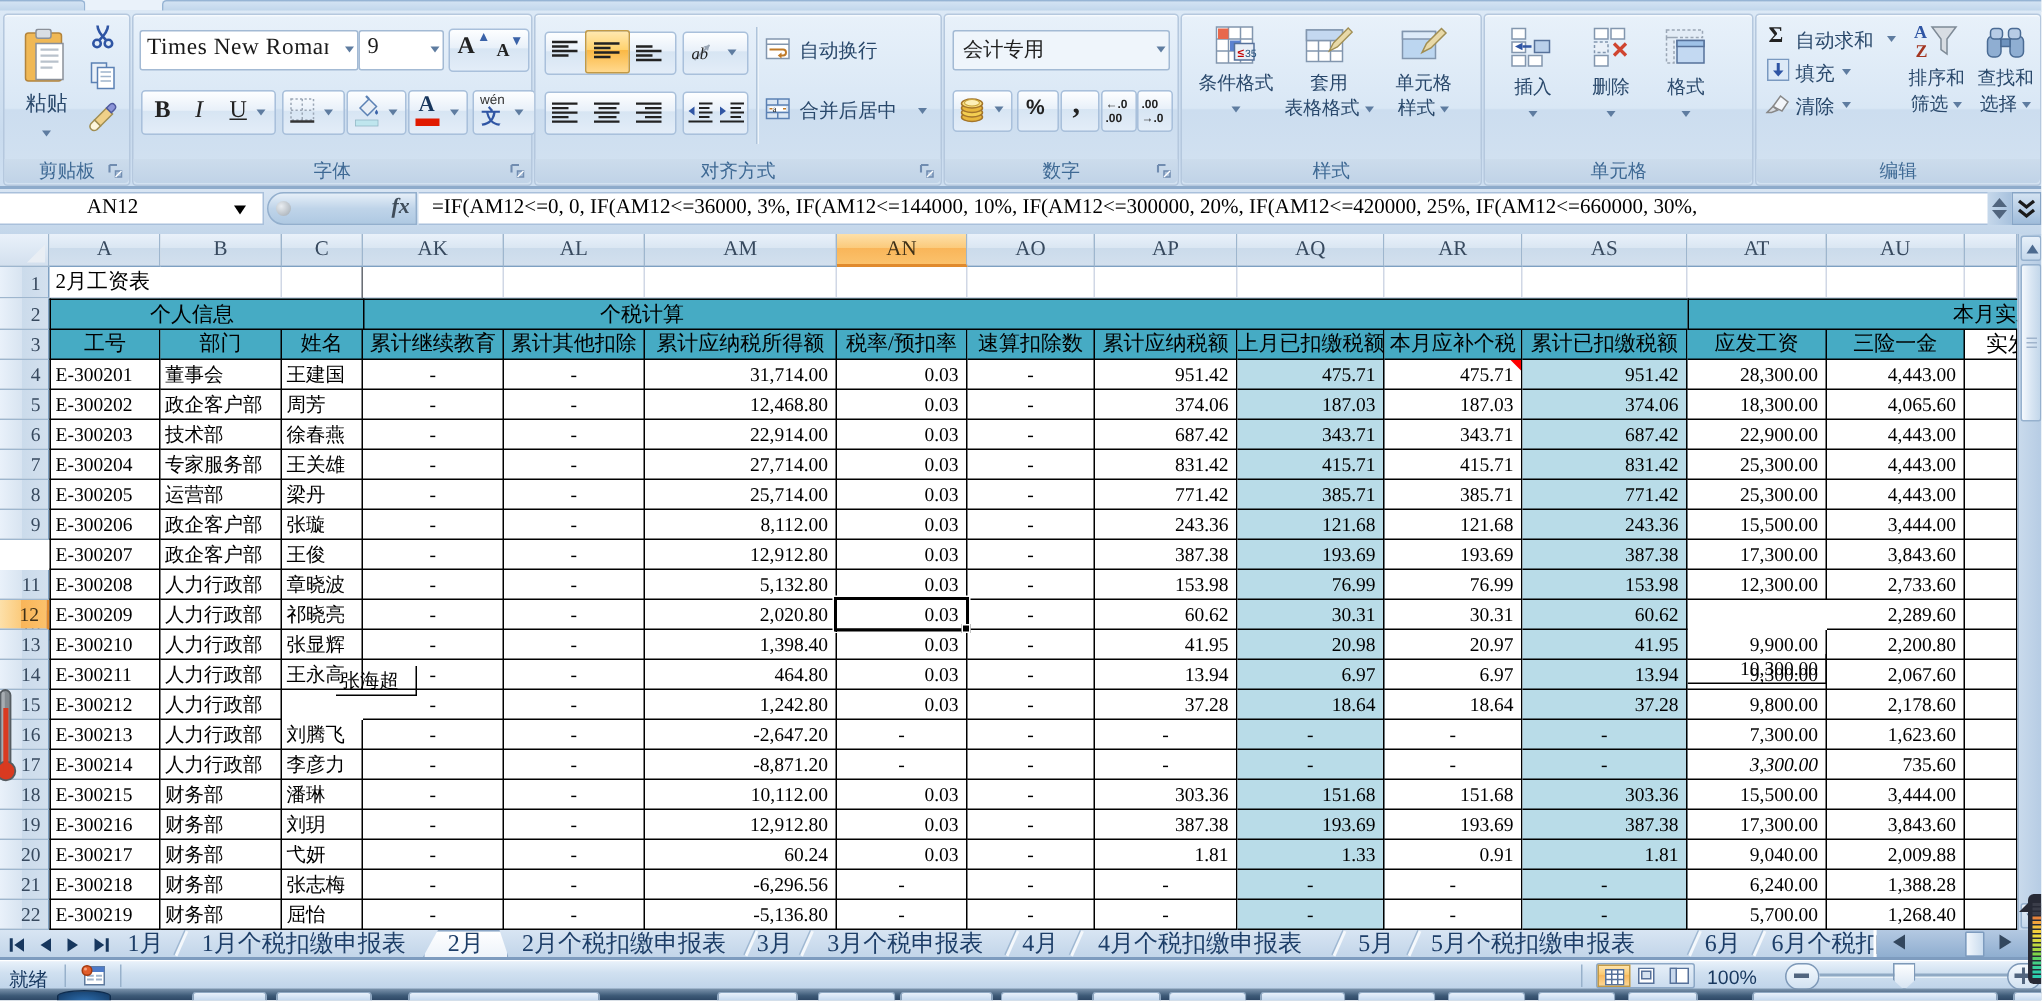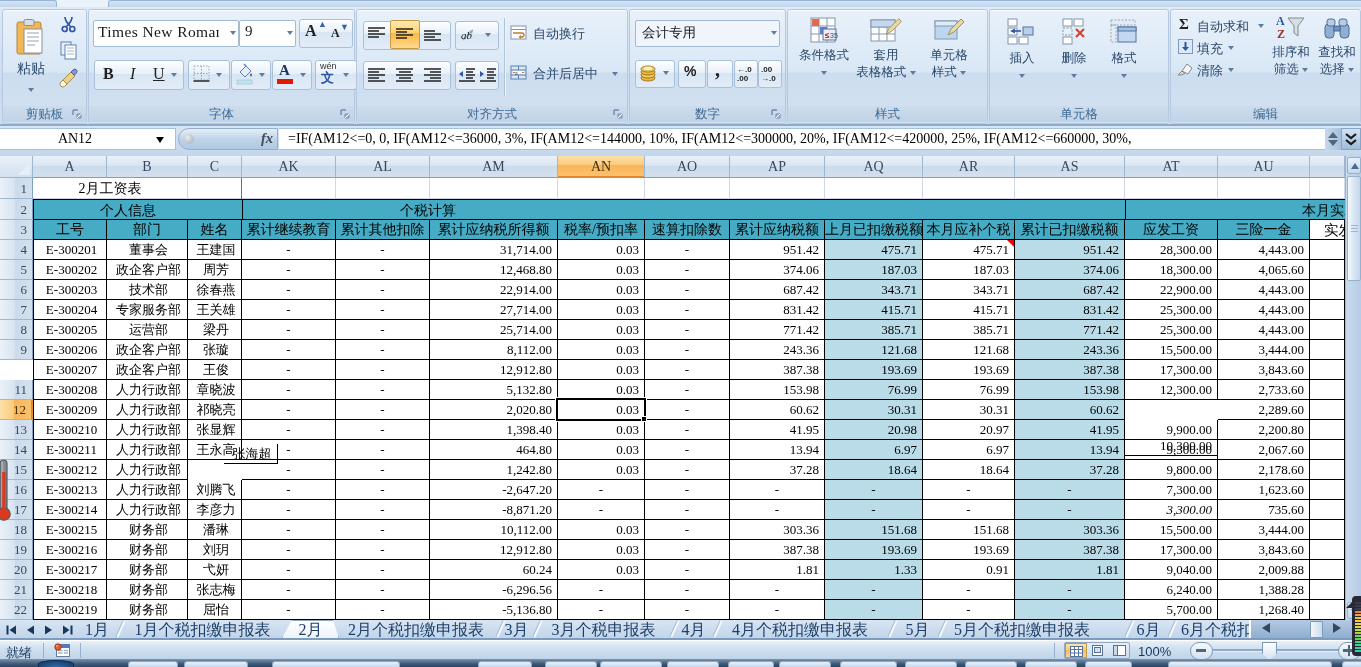--- a/index.html
+++ b/index.html
@@ -34,21 +34,21 @@
   .rowhead{position:absolute;left:0;width:33px;background:linear-gradient(90deg,#E9F1FA,#D8E4F1 45%,#CBDBEB 46%,#D3E0EE);
            border-right:1px solid #7EA0C2;border-bottom:1px solid #9EB6CE;box-sizing:border-box;
            text-align:right;padding-right:5px;font-size:13px;color:#37495E;font-family:"Liberation Serif",serif;}
   .rowhead.sel{background:linear-gradient(90deg,#FDE0A9,#FBCB7D 45%,#F9B559 46%,#FBC26C);border-right:2px solid #E08A2D;color:#3F3118;}
   .cell{position:absolute;box-sizing:border-box;font-family:"Liberation Serif",serif;font-size:13px;color:#000;
         white-space:nowrap;overflow:hidden;}
   .cell.tb{border-right:1px solid #000;border-bottom:1px solid #000;}
   .cell.gl{border-right:1px solid #D0D7E5;border-bottom:1px solid #D0D7E5;}
   .num{text-align:right;padding-right:5px;}
   .dash{text-align:center;}
-  .txt{text-align:center;padding-left:3px;}
+  .txt{text-align:left;padding-left:3px;}
   .teal{background:#46ABC4;font-weight:normal;font-size:14px;text-align:center;}
   .ltblue{background:#B9DCE8;}
   
   #tabbar{top:620px;left:0;width:1361px;height:20px;background:linear-gradient(#D8E5F3,#C2D5E9);border-bottom:2px solid #7E9CBF;box-sizing:border-box;}
   .sheettab{position:absolute;top:1px;height:17px;line-height:17px;text-align:center;font-size:16px;color:#1D3E68;font-family:"Liberation Serif",serif;}
   .tabsep{position:absolute;top:0px;width:2px;height:18px;background:#F4F8FC;box-shadow:-1px 0 0 #9FB8D2;transform:rotate(24deg);}
   
   #statusbar{top:640px;left:0;width:1361px;height:19px;background:linear-gradient(#E8F1FA,#D0E0F0 40%,#BED3E9);border-top:1px solid #FFF;}
   
   #taskbar{top:659px;left:0;width:1361px;height:8px;background:linear-gradient(#7D95AE,#3D5A77 60%,#2C4664);}

